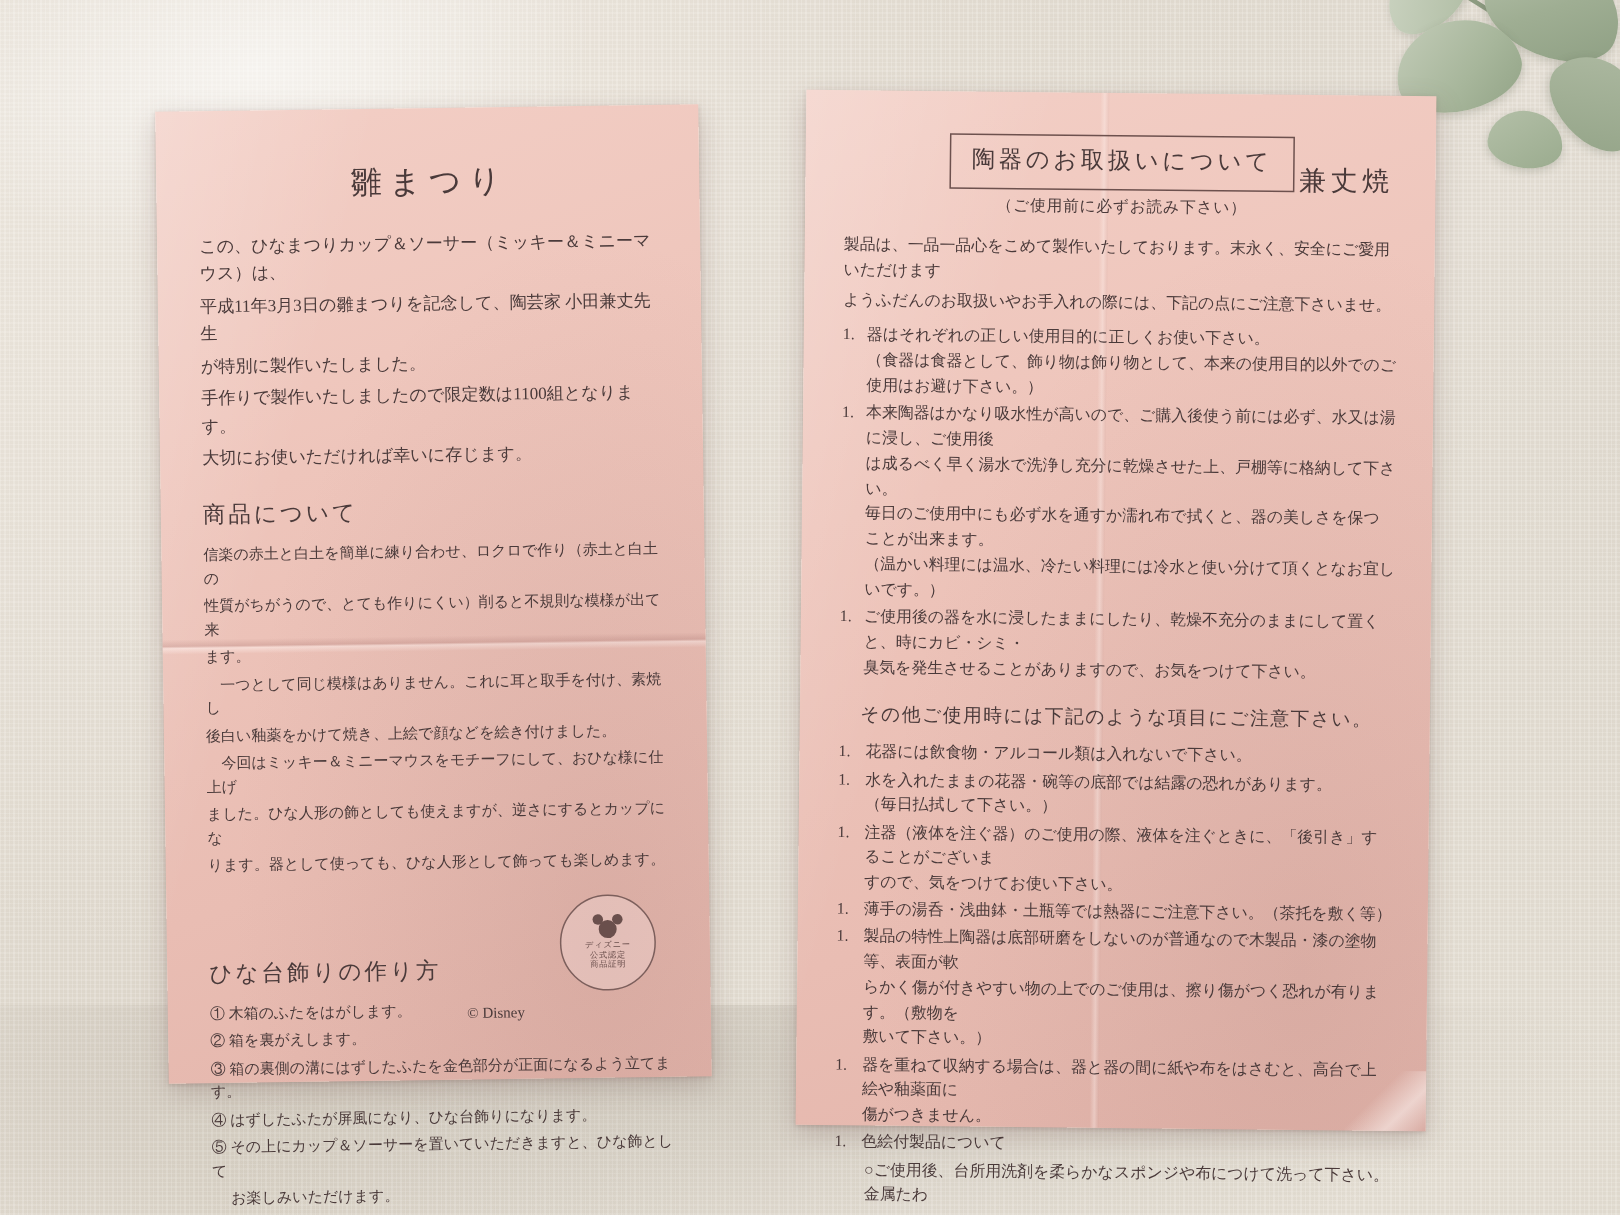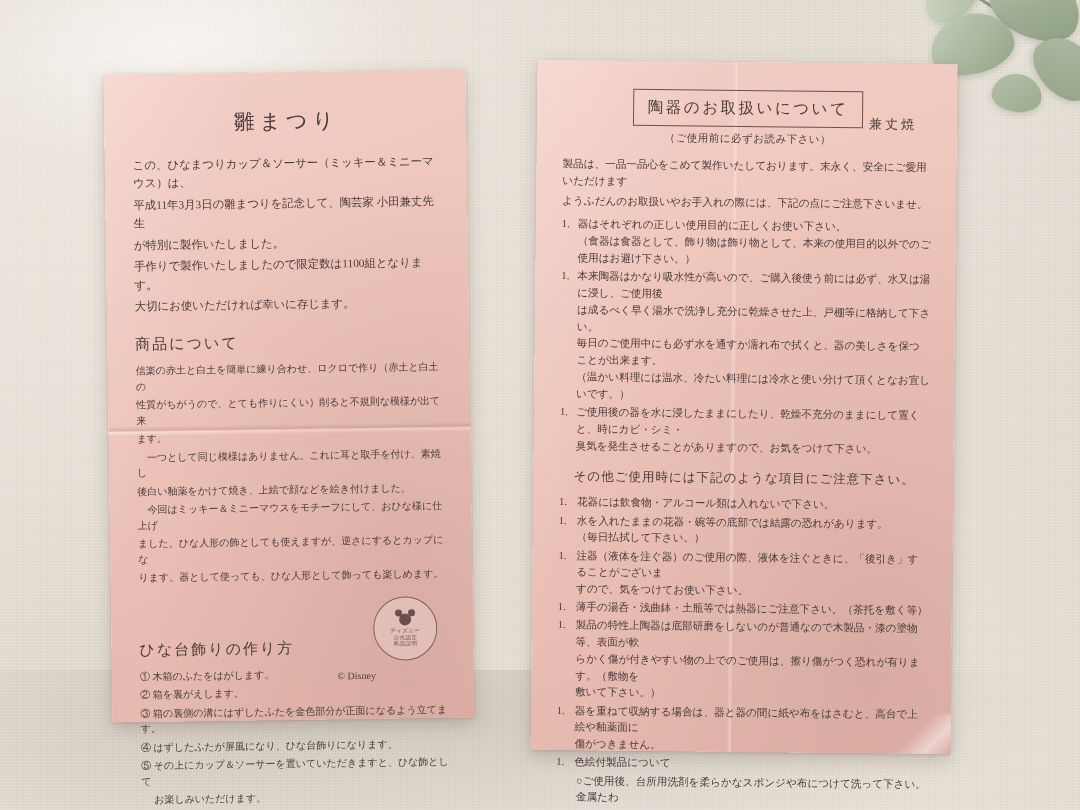--- a/index.html
+++ b/index.html
@@ -185,21 +185,21 @@
     width: 7px; height: 7px;
     background: #6a4f4c;
     border-radius: 50%;
     top: 0;
   }
   .mickey .ear.left { left: 0; }
   .mickey .ear.right { right: 0; }
   .stamp-ring-text { font-size: 5.5px; letter-spacing: 0.5px; }
   .copyright {
     position: absolute;
-    right: 98px;
+    right: 124px;
     bottom: 38px;
     font-size: 10px;
     color: #4a3a3a;
     z-index: 3;
   }
 
   
   #paper-right {
     left: 534px;
     top: 62px;
@@ -224,23 +224,23 @@
   }
   .title-row {
     display: flex;
     align-items: center;
     justify-content: center;
     position: relative;
     margin-bottom: 2px;
   }
   .kiln-mark {
     position: absolute;
-    right: 16px;
+    right: 4px;
     bottom: -6px;
-    font-size: 13px;
+    font-size: 18px;
     letter-spacing: 3px;
   }
   .subtitle-center {
     text-align: center;
     font-size: 10.5px;
     margin: 4px 0 10px 0;
     letter-spacing: 0.5px;
   }
   ol.numlist {
     margin: 0;

